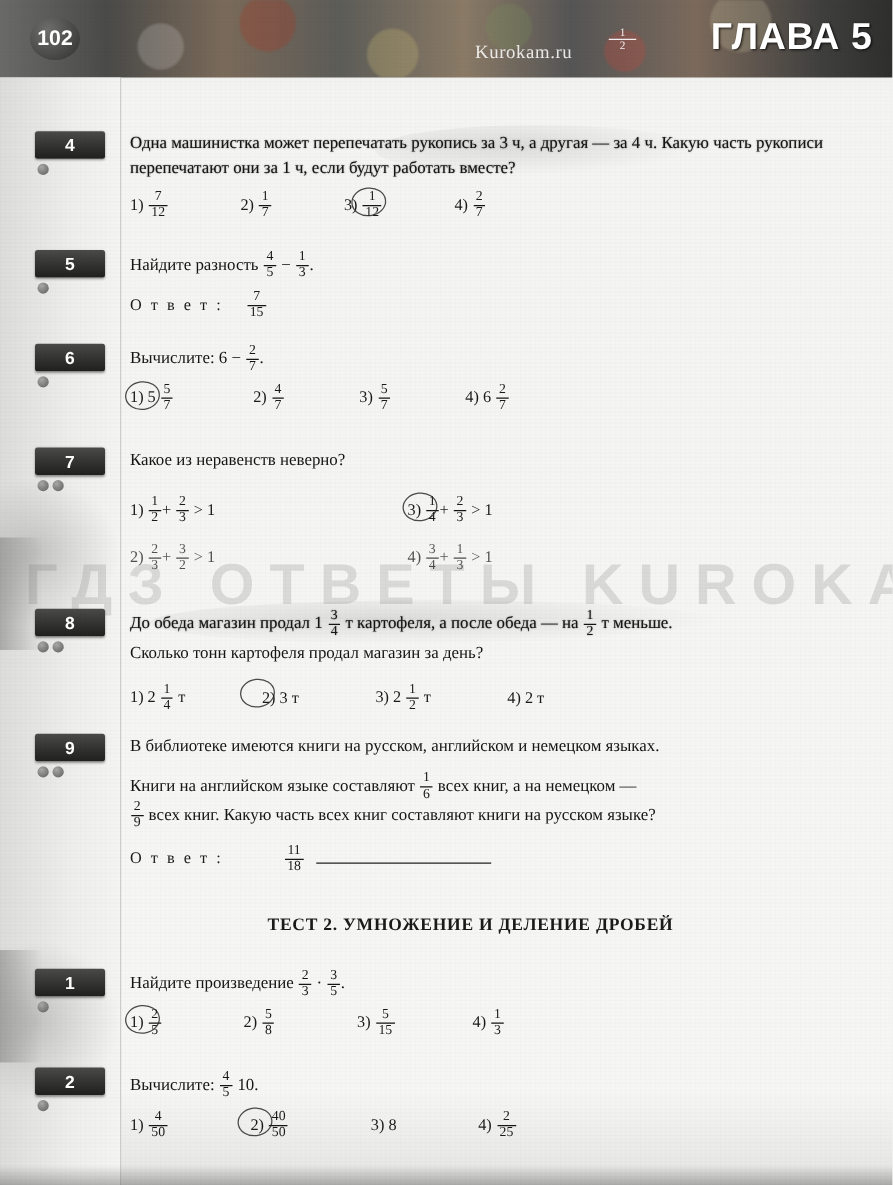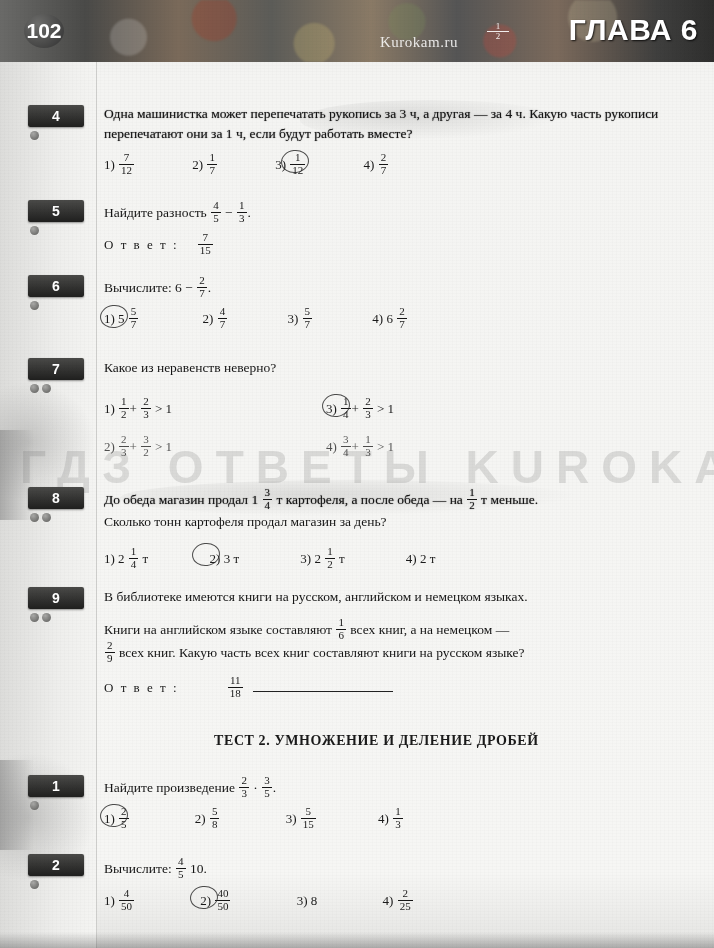--- a/index.html
+++ b/index.html
@@ -41,21 +41,21 @@
       radial-gradient(circle at 57% 35%, rgba(120,140,90,.3) 0 18px, rgba(0,0,0,0) 19px),
       radial-gradient(circle at 70% 66%, rgba(200,70,60,.3) 0 16px, rgba(0,0,0,0) 17px),
       radial-gradient(circle at 83% 28%, rgba(230,220,180,.2) 0 24px, rgba(0,0,0,0) 25px);
     filter:blur(1px);
   }
   .page-number{
     position:absolute;left:24px;top:14px;width:40px;height:34px;
     border-radius:50%;
     background:radial-gradient(circle at 35% 30%, #6e6e6c, #303030);
     color:#fff;font-family:"Liberation Sans",sans-serif;font-weight:bold;
-    font-size:21px;display:flex;align-items:center;justify-content:center;
+    font-size:17px;display:flex;align-items:center;justify-content:center;
     z-index:3;
     text-align:right;
   }
   .chapter-title{
     position:absolute;right:16px;top:13px;
     font-family:"Liberation Sans",sans-serif;
     font-weight:bold;font-size:30px;color:#fff;
     letter-spacing:.5px;
     text-shadow:1px 1px 2px rgba(0,0,0,.8);
     z-index:3;
@@ -143,21 +143,21 @@
 
 <div class="page">
 
   <div class="header">
     <div class="page-number">102</div>
     <div class="watermark-top">Kurokam.ru</div>
     <div class="half-badge">
       <span class="n">1</span>
       <span class="d">2</span>
     </div>
-    <div class="chapter-title">ГЛАВА 6</div>
+    <div class="chapter-title">ГЛАВА 5</div>
   </div>
 
   <div class="rail">
     <div class="rail-smudge" style="top:320px;height:120px;"></div>
     <div class="rail-smudge" style="top:690px;height:130px;"></div>
   </div>
   <div class="edge-curl" style="top:430px;height:90px;"></div>
   <div class="edge-curl" style="top:760px;height:90px;"></div>
 
   <div class="watermark-big">ГДЗ  ОТВЕТЫ  KUROKAM.RU</div>

